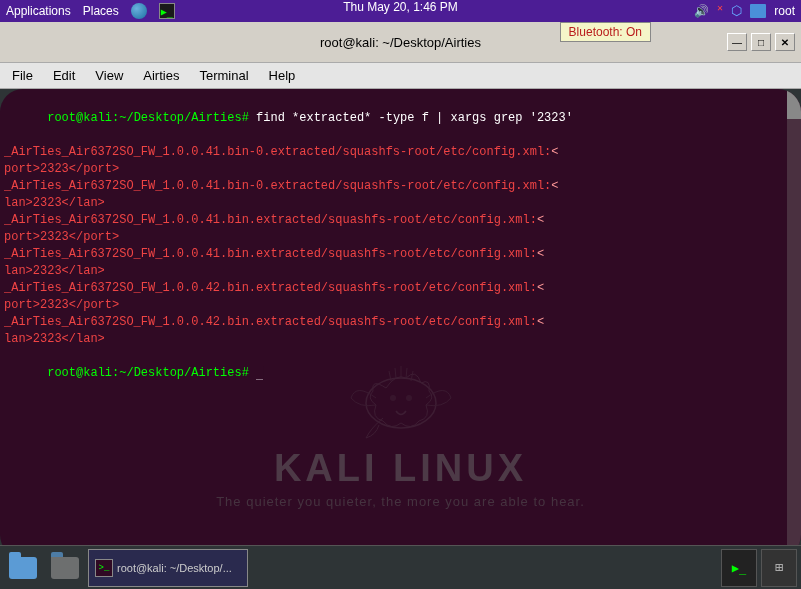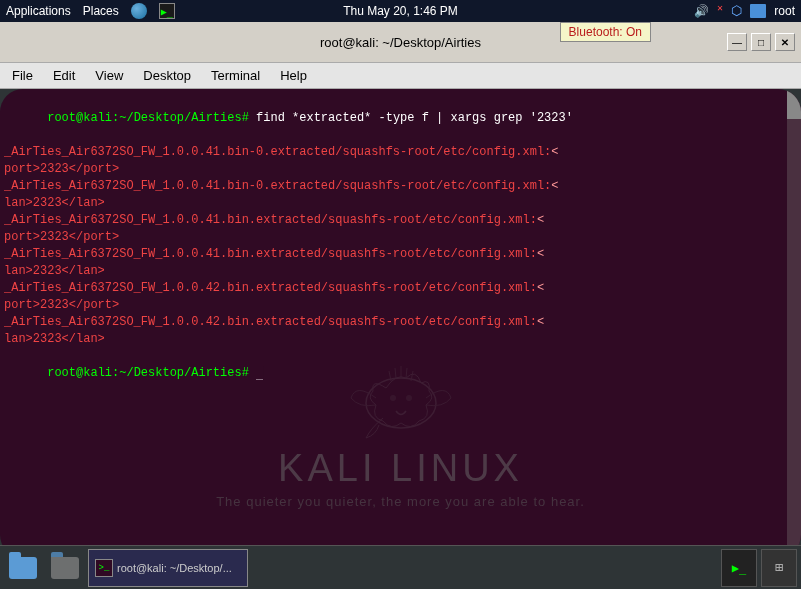--- a/index.html
+++ b/index.html
@@ -7,24 +7,23 @@
       width: 801px;
       height: 589px;
       background: #2e3436;
       font-family: 'Courier New', monospace;
       overflow: hidden;
       position: relative;
     }
 
     
     .system-bar {
-      background: #0f172a;
+      background: #4c1d95;
       height: 22px;
       display: flex;
-      align-items: center;
       padding: 0 6px;
       gap: 12px;
       position: relative;
     }
     .system-bar-left {
       display: flex;
       align-items: center;
       gap: 12px;
     }
     .system-bar-item {
@@ -188,21 +187,21 @@
       right: 0;
       display: flex;
       flex-direction: column;
       align-items: center;
       pointer-events: none;
       opacity: 0.5;
     }
     .kali-logo-text {
       font-size: 38px;
       font-family: 'Arial Black', sans-serif;
-      font-weight: 400;
+      font-weight: 700;
       color: #6a6a6a;
       letter-spacing: 4px;
       text-transform: uppercase;
     }
     .kali-tagline {
       font-size: 13px;
       font-family: sans-serif;
       color: #5a5a5a;
       margin-top: 4px;
       letter-spacing: 1px;
@@ -350,21 +349,21 @@
       <button class="win-btn">—</button>
       <button class="win-btn">□</button>
       <button class="win-btn" style="font-weight:bold;">✕</button>
     </div>
   </div>
 
   <div class="menu-bar">
     <span class="menu-item">File</span>
     <span class="menu-item">Edit</span>
     <span class="menu-item">View</span>
-    <span class="menu-item">Desktop</span>
+    <span class="menu-item">Airties</span>
     <span class="menu-item">Terminal</span>
     <span class="menu-item">Help</span>
   </div>
 
   <div class="terminal-content">
 
     <div class="terminal-line">
       <span class="prompt">root@kali:~/Desktop/Airties#</span><span class="command-text"> find *extracted* -type f | xargs grep '2323'</span>
     </div>
 

